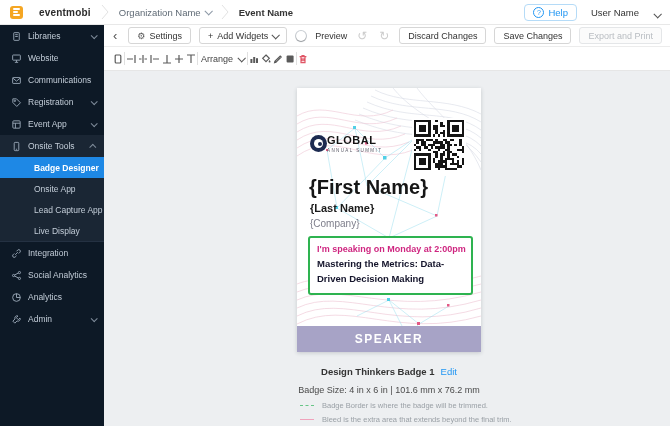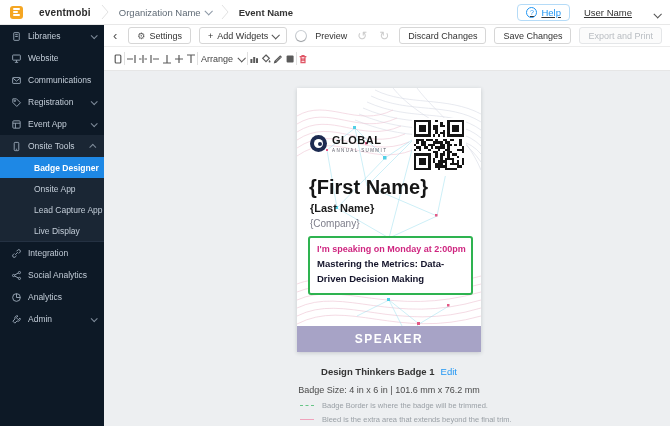--- a/index.html
+++ b/index.html
@@ -12,26 +12,26 @@
   .logo{display:flex;align-items:center;gap:16px;}
   .logo-mark{width:13px;height:13px;border-radius:3px;background:#f5a623;position:relative;}
   .logo-mark i{position:absolute;left:3px;height:2px;background:#fff;border-radius:1px;}
   .logo-mark i:nth-child(1){top:2.5px;width:7px;}
   .logo-mark i:nth-child(2){top:5.5px;width:5px;}
   .logo-mark i:nth-child(3){top:8.5px;width:7px;}
   .logo-text{font-size:10px;font-weight:bold;color:#2b2b2b;letter-spacing:.2px;}
   .bc-sep{margin:0 10px;}
   .bc-item{font-size:9.5px;color:#5f6a75;display:flex;align-items:center;gap:4px;}
   .bc-item.current{color:#333;font-weight:bold;}
-  .top-right{margin-left:auto;display:flex;align-items:center;gap:14px;text-decoration:underline;}
+  .top-right{margin-left:auto;display:flex;align-items:center;gap:14px;}
   .help-btn{display:flex;align-items:center;gap:4px;border:1px solid #b5dbf7;border-radius:4px;
             padding:2px 8px;color:#2196f3;font-size:9.5px;background:#fff;cursor:pointer;}
   .help-q{width:9px;height:9px;border:1px solid #2196f3;border-radius:50%;font-size:7px;
           display:flex;align-items:center;justify-content:center;line-height:1;}
-  .user{font-size:9.5px;color:#333;display:flex;align-items:flex-end;gap:22px;}
+  .user{font-size:9.5px;color:#333;display:flex;align-items:flex-end;gap:15px;}
 
   .chev{display:inline-block;width:5px;height:5px;border-right:1.2px solid #8d99a6;
         border-bottom:1.2px solid #8d99a6;}
   .chev.down{transform:rotate(45deg) translateY(-1px);}
   .chev.up{transform:rotate(-135deg) translateY(-1px);}
   .chev.dark{border-color:#555;}
 
   
   .sidebar{position:absolute;left:0;top:25px;bottom:0;width:104px;background:#0d1926;}
   .nav-item{height:22px;display:flex;align-items:center;padding:0 8px 0 11px;cursor:pointer;}
@@ -66,21 +66,21 @@
   .tico.fillico{fill:#5a5a5a;stroke:none;}
   .vsep{width:1px;height:13px;background:#e0e0e0;}
   .arrange{display:flex;align-items:center;gap:5px;font-size:9px;color:#444;cursor:pointer;padding:0 3px;}
   .trash{stroke:#e05666;}
 
   
   .canvas{flex:1;background:#edeff1;position:relative;}
   .badge{position:absolute;left:193px;top:17px;width:184px;height:264px;background:#fff;
          box-shadow:0 1px 4px rgba(40,50,60,.20);overflow:hidden;cursor:pointer;}
   .badge-bg{position:absolute;left:0;top:0;}
-  .blogo{position:absolute;left:13px;top:47px;display:flex;align-items:center;gap:5px;}
+  .blogo{position:absolute;left:13px;top:47px;display:flex;align-items:center;}
   .lmark{width:17px;height:17px;border-radius:50%;background:#1c2a50;position:relative;}
   .lmark .w{position:absolute;left:4px;top:4px;width:9px;height:9px;border-radius:50%;background:#fff;}
   .lmark .d{position:absolute;left:8px;top:6.5px;width:4px;height:4px;border-radius:50%;background:#1c2a50;}
   .ltitle{font-size:11px;font-weight:bold;color:#141414;letter-spacing:.5px;line-height:1;}
   .lsub{font-size:4.5px;color:#5a5a66;letter-spacing:1.4px;margin-top:1.5px;}
   .qr{position:absolute;right:15px;top:30px;background:#fff;padding:2px;}
   .fname{position:absolute;left:12px;top:88px;font-size:20px;font-weight:bold;color:#161616;}
   .lname{position:absolute;left:13px;top:114px;font-size:11px;font-weight:bold;color:#1b1b1b;}
   .company{position:absolute;left:13px;top:130px;font-size:10px;color:#7d7d8a;}
   .session{position:absolute;left:11px;top:148px;width:148px;border:2px solid #2eb350;border-radius:3px;

